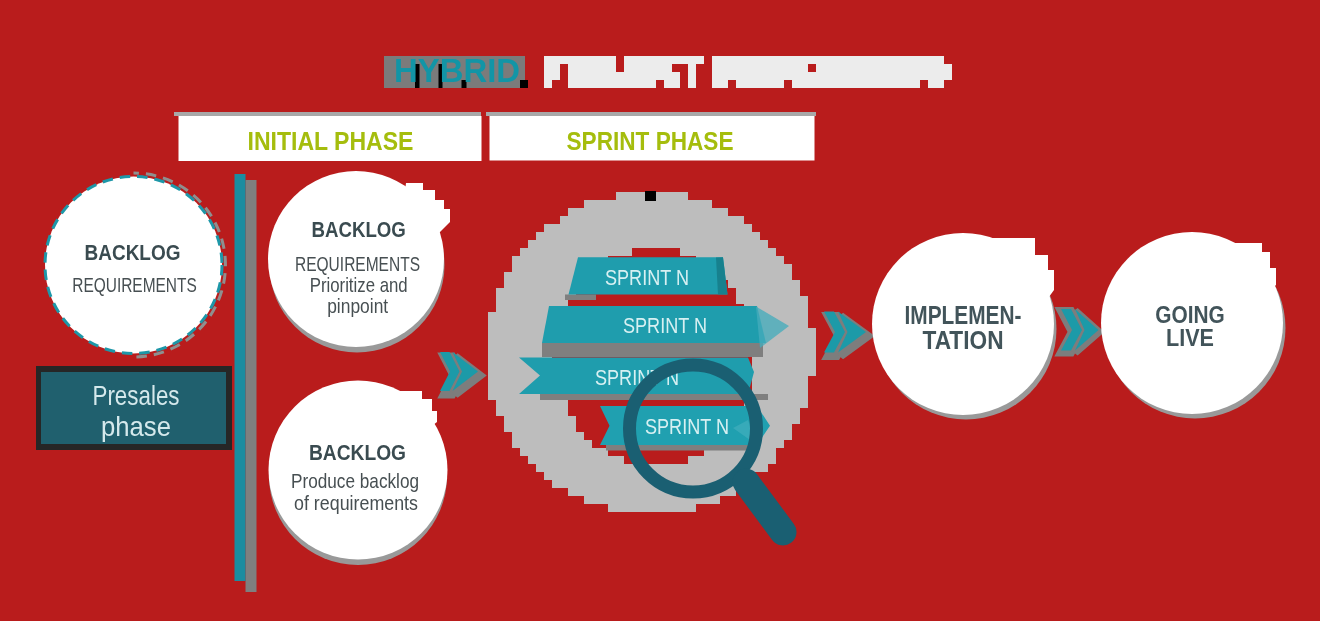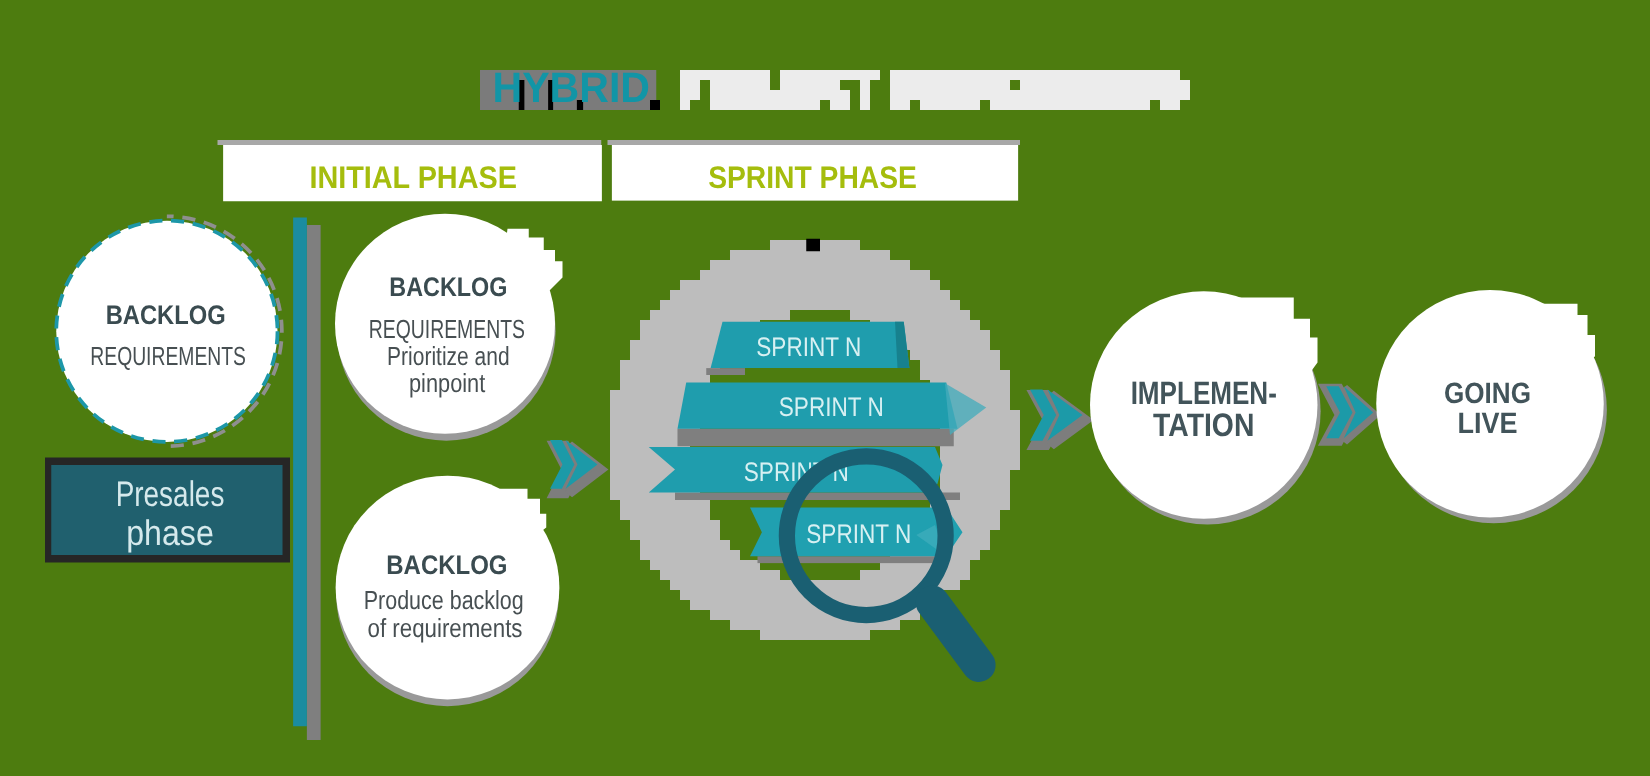--- a/index.html
+++ b/index.html
@@ -1,16 +1,16 @@
 <!DOCTYPE html>
 <html><head>
 <meta charset="utf-8">
 <style>
   html,body{margin:0;padding:0;background:#000;}
-  #stage{position:relative;width:1320px;height:621px;background:#4d7c0f;overflow:hidden;
+  #stage{position:relative;width:1320px;height:621px;background:#b91c1c;overflow:hidden;
          font-family:"Liberation Sans",sans-serif;}
   svg{position:absolute;top:0;left:0;}
   text{font-family:"Liberation Sans",sans-serif;}
 </style>
 </head>
 <body>
 <div id="stage">
 <svg width="1320" height="621" viewBox="0 0 1320 621">
 
   <rect x="384" y="56" width="141" height="32" fill="#7b7b7b"></rect>

